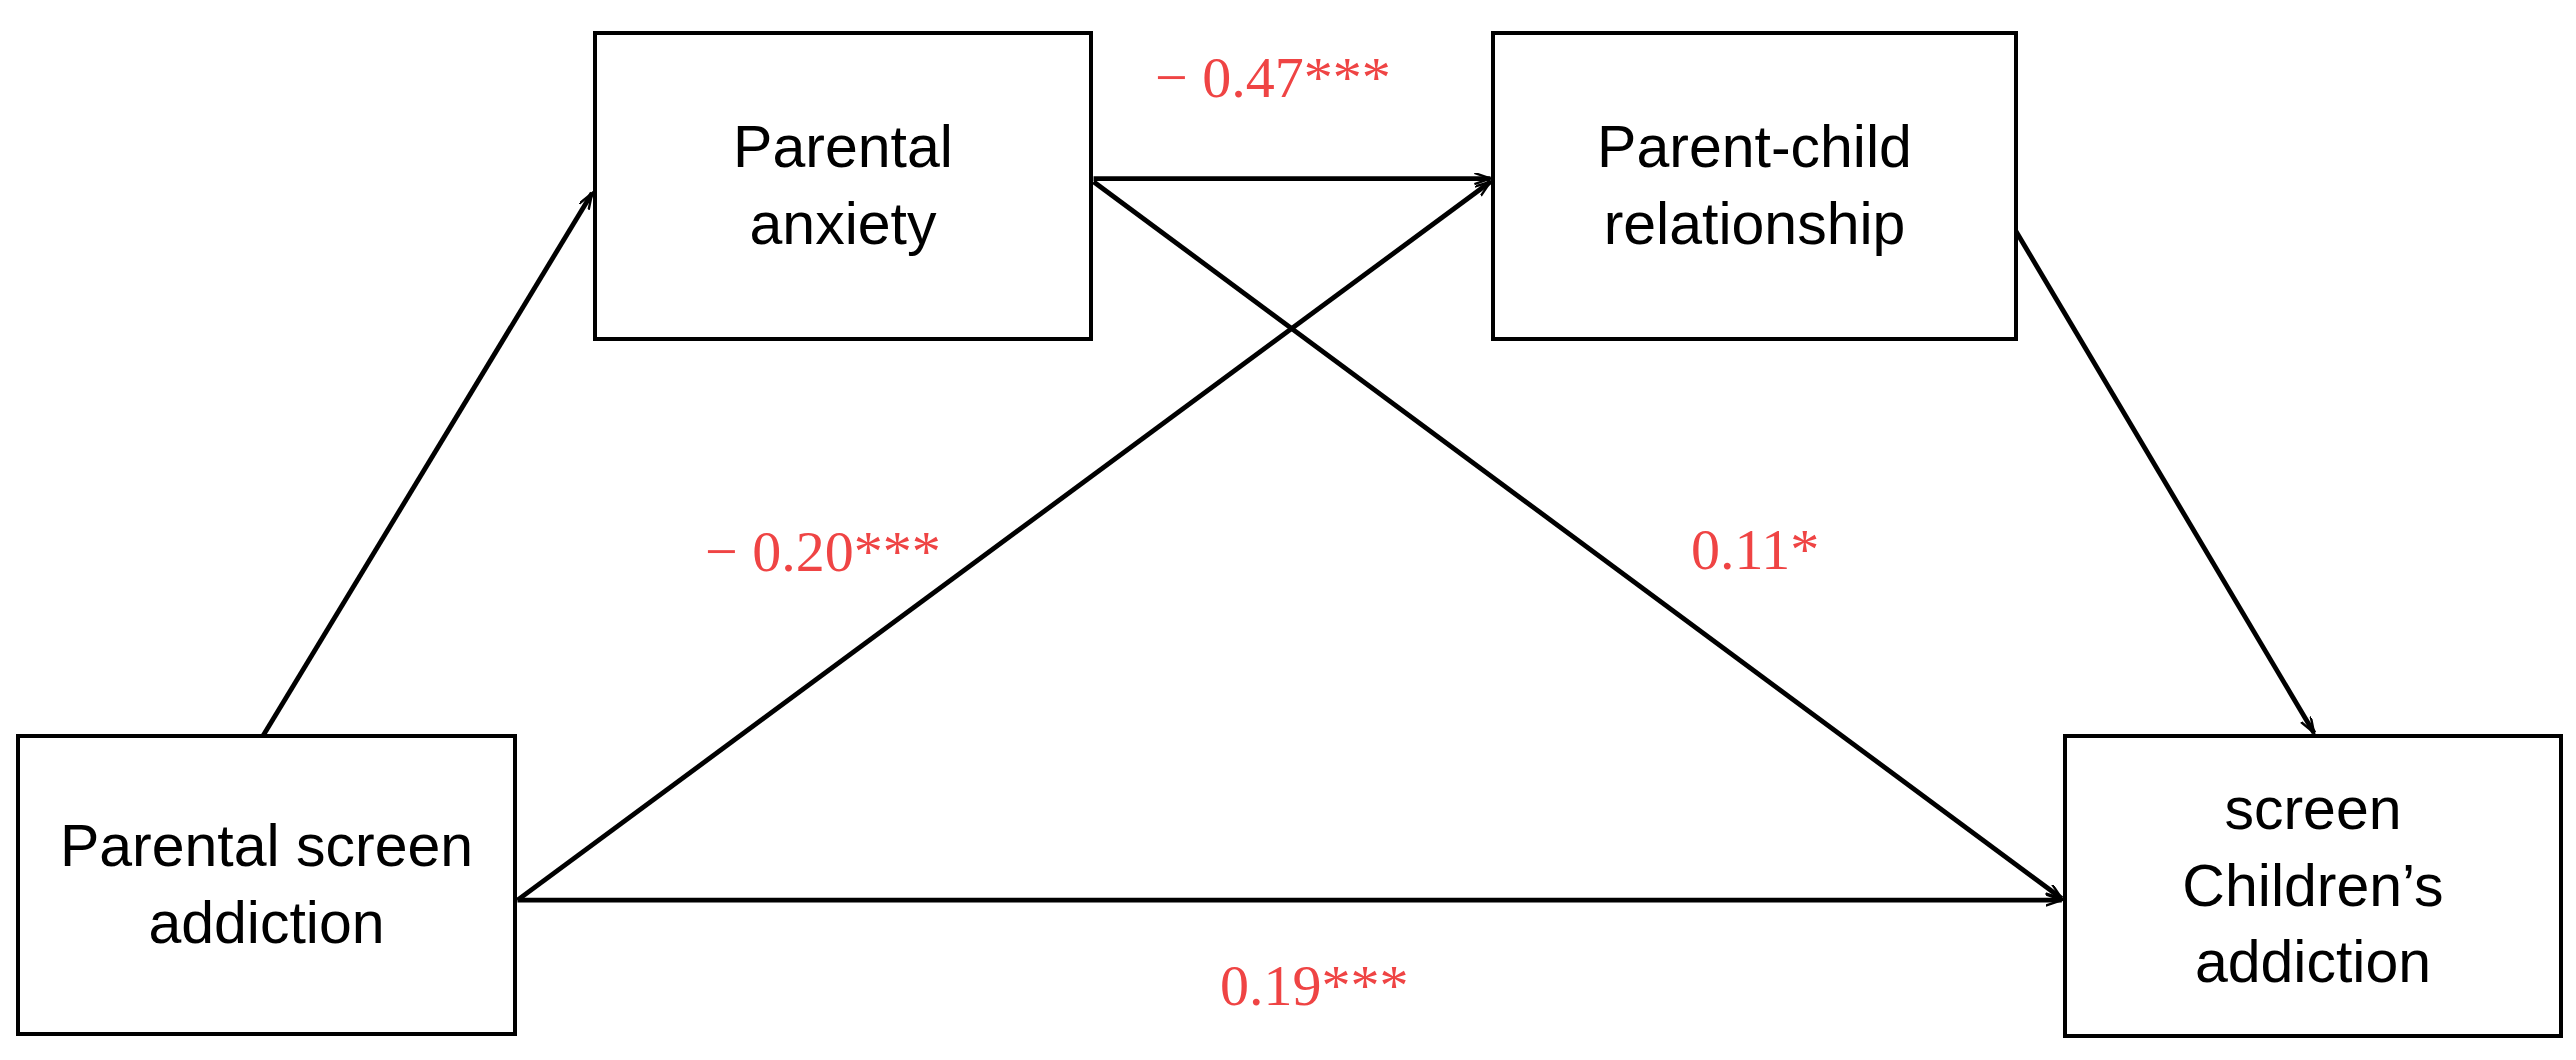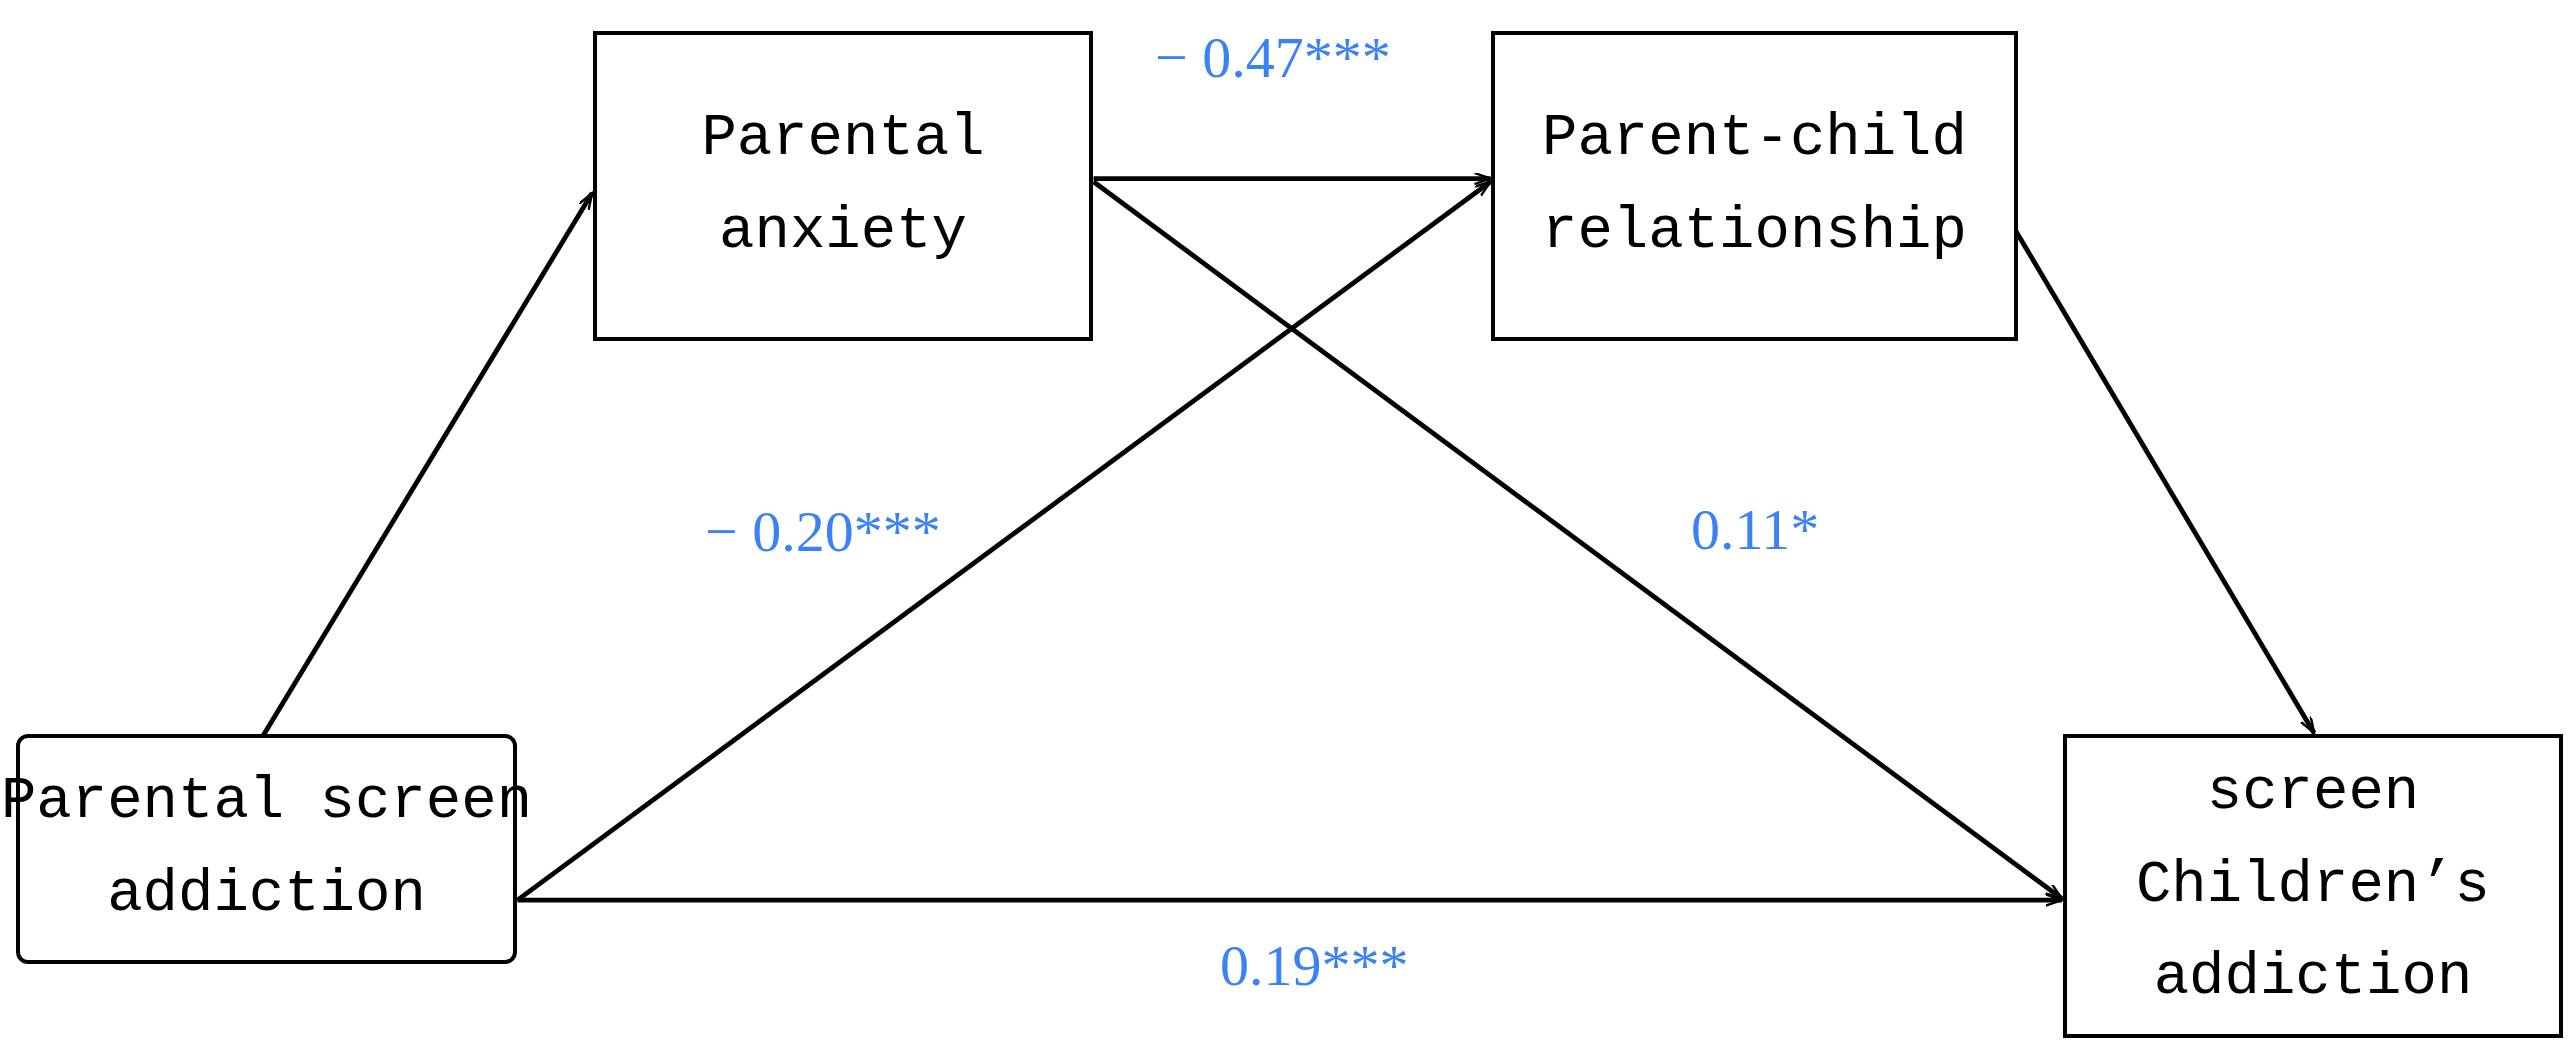--- a/index.html
+++ b/index.html
@@ -27,36 +27,36 @@
     position: absolute;
     box-sizing: border-box;
     background: #ffffff;
     border: 4.8px solid #000000;
     display: flex;
     flex-direction: column;
     align-items: center;
     justify-content: center;
     text-align: center;
     color: #000000;
-    font-family: Liberation Mono, monospace;
+    font-family: Liberation Sans, sans-serif;
     font-size: 59px;
     line-height: 1.30;
     letter-spacing: 0px;
     z-index: 3;
-    gap: 16px;
   }
   .node .line { display: block; white-space: nowrap; }
   .edge-label {
     position: absolute;
-    color: #3b82f6;
+    color: #ef4444;
     font-family: "Liberation Serif", "DejaVu Serif", serif;
     font-size: 58px;
     line-height: 1;
     white-space: nowrap;
     z-index: 4;
+    margin-top: 20px;
   }
 </style>
 </head>
 <body>
 
 <div id="canvas">
 
   <svg class="edges" viewBox="0 0 3206 1320" xmlns="http://www.w3.org/2000/svg">
     <defs>
       <marker id="ah" markerWidth="22" markerHeight="22" refX="20" refY="7" orient="auto" markerUnits="userSpaceOnUse">
@@ -80,21 +80,21 @@
   <div class="node" style="left:593px; top:30.5px; width:500px; height:310px;">
     <span class="line">Parental</span>
     <span class="line">anxiety</span>
   </div>
 
   <div class="node" style="left:1491px; top:30.5px; width:527px; height:310px;">
     <span class="line">Parent-child</span>
     <span class="line">relationship</span>
   </div>
 
-  <div class="node" style="left:16px; top:734px; width:501px; height:230px;border-radius:12px;">
+  <div class="node" style="left:16px; top:734px; width:501px; height:302px;">
     <span class="line">Parental screen</span>
     <span class="line">addiction</span>
   </div>
 
   <div class="node" style="left:2063px; top:734px; width:500px; height:304px;">
     <span class="line">screen</span>
     <span class="line">Children’s</span>
     <span class="line">addiction</span>
   </div>
 

